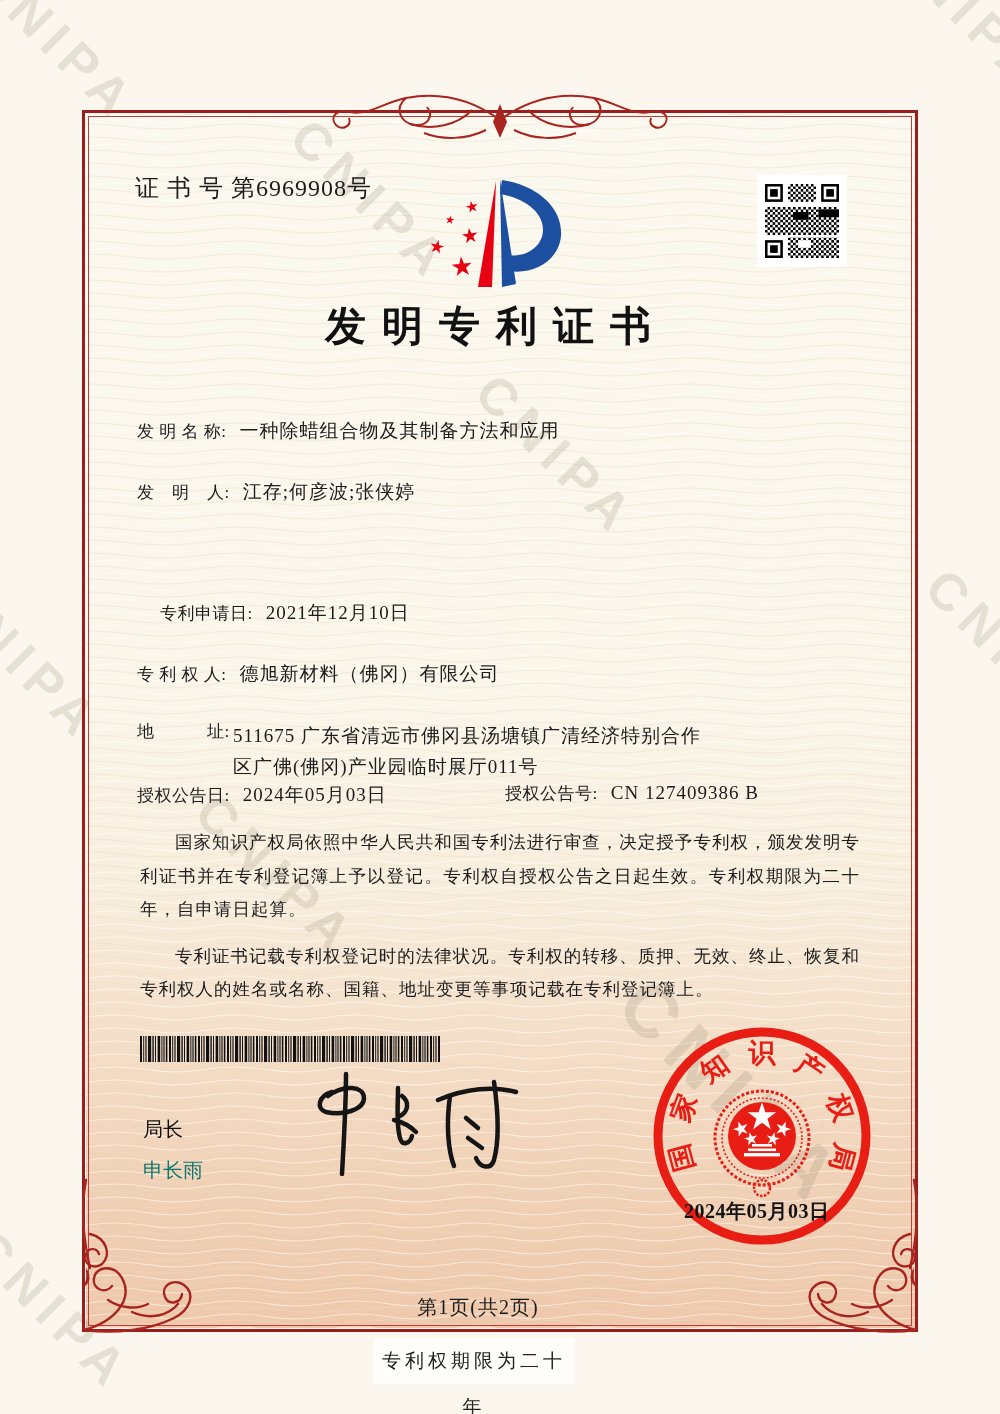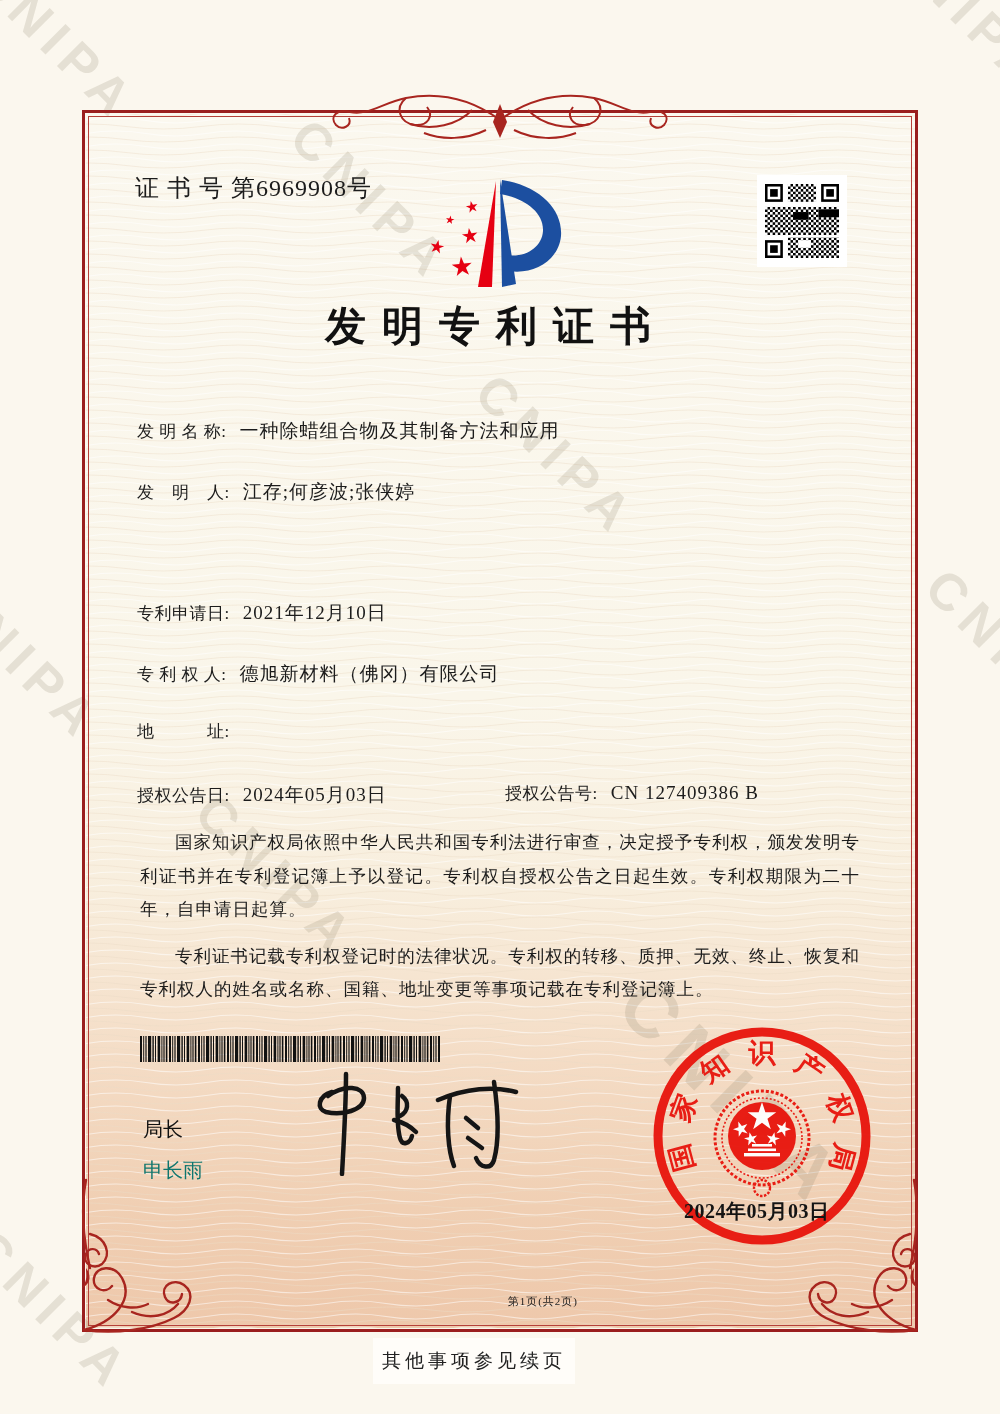--- a/index.html
+++ b/index.html
@@ -49,21 +49,21 @@
   .field-row .val{margin-left:13px;letter-spacing:1px;}
   .addr-val{position:absolute;left:233px;top:720px;width:580px;font-size:19px;line-height:31px;letter-spacing:1px;}
   .paras{position:absolute;left:140px;top:826px;width:728px;font-size:17.5px;line-height:33.5px;letter-spacing:1px;text-align:justify;}
   .paras p{margin:0 8px 13px 0;text-indent:2em;}
   .barcode{position:absolute;left:140px;top:1036px;}
   .sig-title{position:absolute;left:143px;top:1116px;font-family:"Liberation Sans","DejaVu Sans",sans-serif;font-size:20px;color:#111;}
   .sig-name{position:absolute;left:143px;top:1157px;font-family:"Liberation Sans","DejaVu Sans",sans-serif;font-size:20px;color:#0f766e;}
   .signature{position:absolute;left:298px;top:1066px;}
   .seal{position:absolute;left:646px;top:1020px;}
   .seal-date{position:absolute;left:684px;top:1198px;font-size:20px;font-weight:bold;letter-spacing:0.5px;color:#141414;}
-  .page-num{position:absolute;left:378px;top:1294px;width:200px;text-align:right;font-size:11px;letter-spacing:1px;}
+  .page-num{position:absolute;left:378px;top:1294px;width:200px;text-align:center;font-size:20px;letter-spacing:1px;}
   .bottom-note{
     position:absolute;left:373px;top:1338px;width:202px;height:46px;background:#fffdf9;
     text-align:center;line-height:46px;font-size:19px;letter-spacing:4px;color:#222;
   }
 </style>
 </head>
 <body>
 
 <svg width="0" height="0" style="position:absolute" aria-hidden="true">
   <defs>
@@ -195,28 +195,32 @@
   </svg>
 
   <div class="doc-title">发明专利证书</div>
 
   <div class="field-row" style="top:418px;">
     <span class="lbl">发 明 名 称:</span><span class="val">一种除蜡组合物及其制备方法和应用</span>
   </div>
   <div class="field-row" style="top:479px;">
     <span class="lbl">发　明　人:</span><span class="val">江存;何彦波;张侠婷</span>
   </div>
-  <div class="field-row" style="top:600px;">
+  <div class="field-row" style="top:600px;margin-left:23px;">
     <span class="lbl">专利申请日:</span><span class="val">2021年12月10日</span>
   </div>
   <div class="field-row" style="top:661px;">
     <span class="lbl">专 利 权 人:</span><span class="val">德旭新材料（佛冈）有限公司</span>
   </div>
   <div class="field-row" style="top:720px;">
     <span class="lbl">地　　　址:</span>
+  </div>
+  <div class="addr-val">
+    <div>511675 广东省清远市佛冈县汤塘镇广清经济特别合作</div>
+    <div>区广佛(佛冈)产业园临时展厅011号</div>
   </div>
   <div class="field-row" style="top:782px;">
     <span class="lbl">授权公告日:</span><span class="val">2024年05月03日</span>
     <span style="position:absolute;left:368px;">
       <span class="lbl">授权公告号:</span><span class="val">CN 127409386 B</span>
     </span>
   </div>
 
   <div class="paras">
     <p>国家知识产权局依照中华人民共和国专利法进行审查，决定授予专利权，颁发发明专利证书并在专利登记簿上予以登记。专利权自授权公告之日起生效。专利权期限为二十年，自申请日起算。</p>
@@ -285,15 +289,15 @@
           <rect x="-14" y="12.5" width="28" height="2.6"></rect>
           <rect x="-18" y="17" width="36" height="3.4"></rect>
         </g>
         <circle cx="0" cy="52" r="8" fill="none" stroke="#e8140c" stroke-width="2.4" stroke-dasharray="2.5 1.5"></circle>
       </g>
     </g>
   </svg>
   <div class="seal-date">2024年05月03日</div>
 
   <div class="page-num">第1页(共2页)</div>
-  <div class="bottom-note">其他事项参见续页</div>
+  <div class="bottom-note">专利权期限为二十年</div>
 
 </div>
 
 </body></html>

